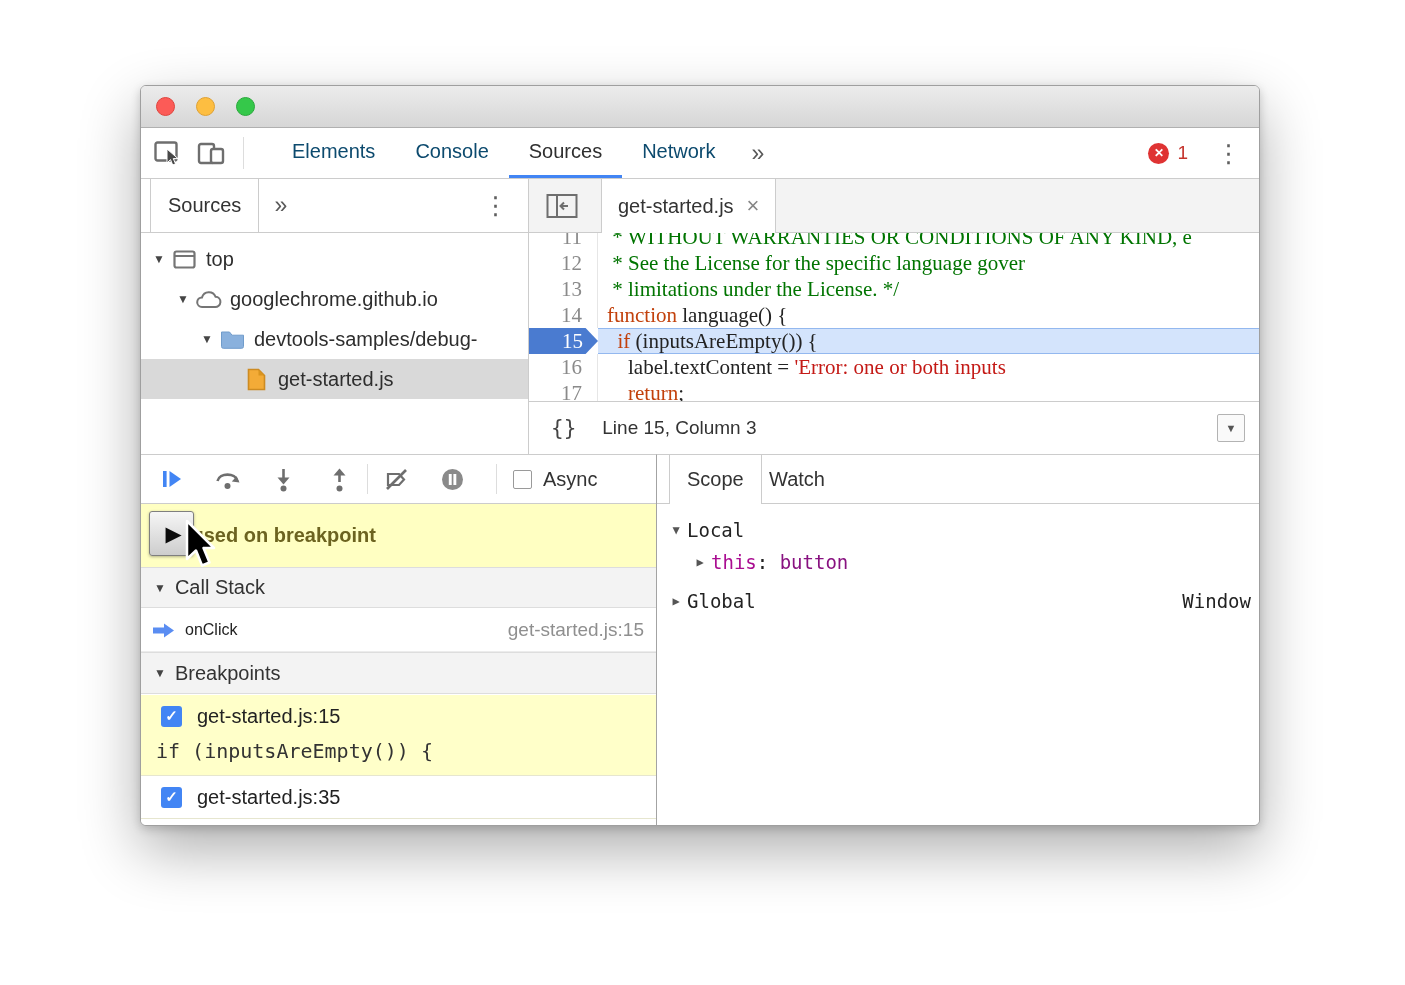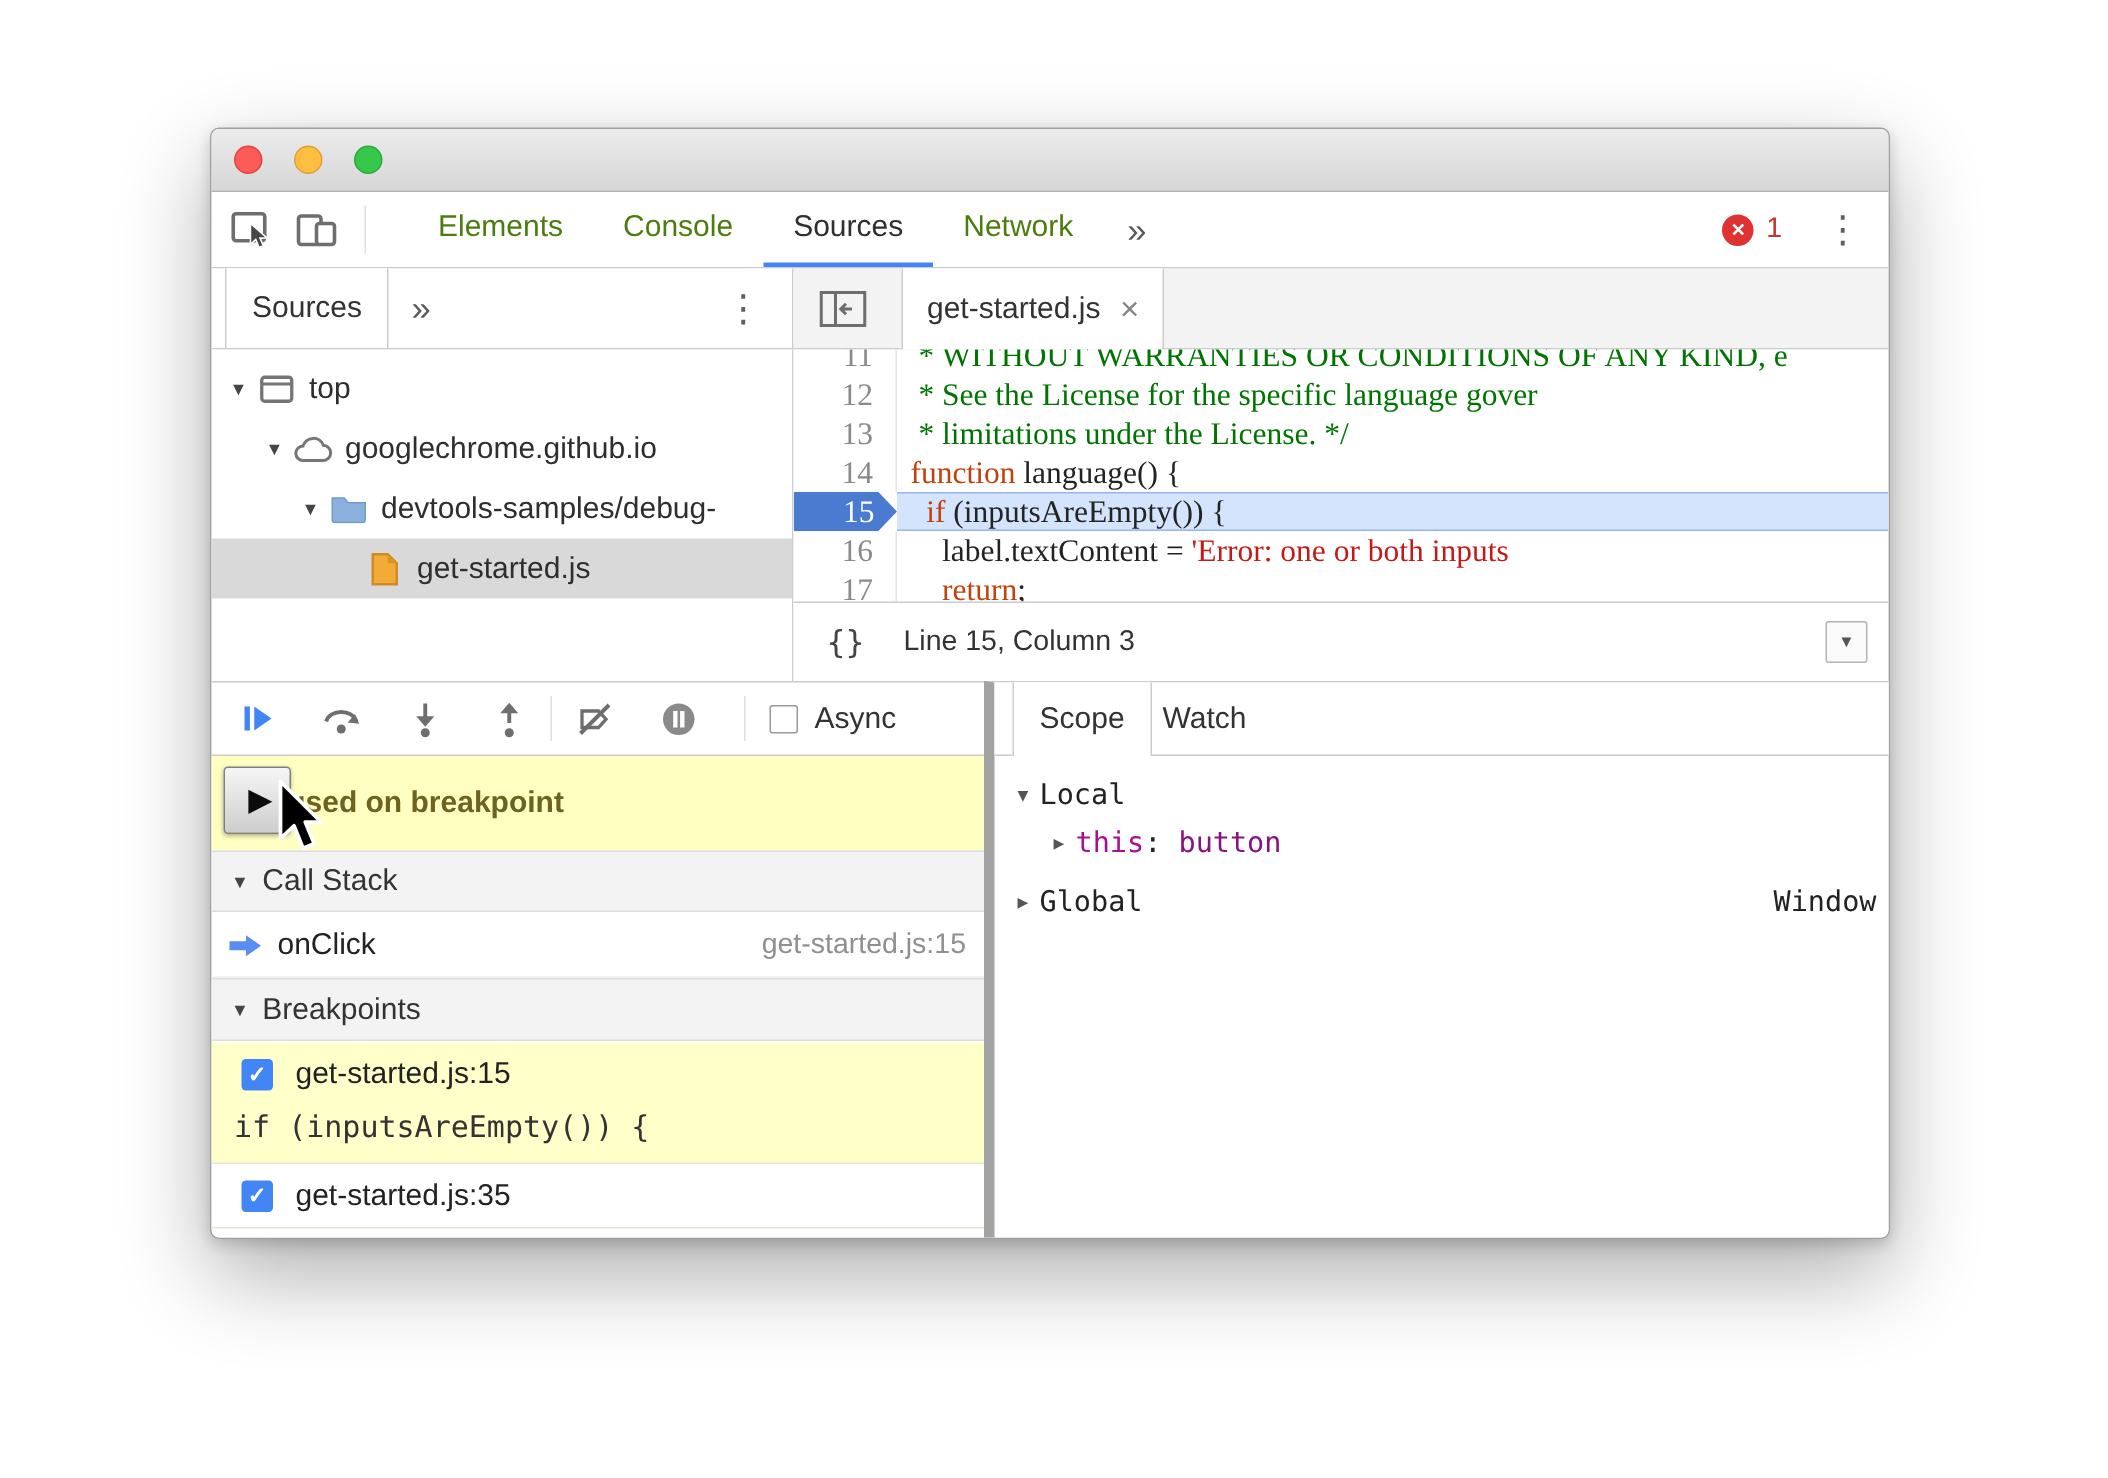--- a/index.html
+++ b/index.html
@@ -21,21 +21,21 @@
   .light.green{background:#35c84a;border:1px solid #2aa93c}
   .title{flex:1;text-align:center;font-size:21px;font-weight:600;color:#3a3a3a;
     white-space:nowrap;overflow:hidden;padding:0 20px 0 10px}
 
   
   .main-toolbar{position:absolute;top:42px;left:0;right:0;height:51px;background:#fff;
     border-bottom:1px solid #ccc;display:flex;align-items:center}
   .tb-btn{width:36px;height:36px;display:flex;align-items:center;justify-content:center;margin-left:8px;flex:none}
   .tb-sep{width:1px;height:32px;background:#ddd;margin:0 14px;flex:none}
   .main-tabs{display:flex;height:100%;margin-left:14px}
-  .main-tab{padding:0 20px;display:flex;align-items:center;font-size:20px;color:#4d7c0f;
+  .main-tab{padding:0 20px;display:flex;align-items:center;font-size:20px;color:#0c4a6e;
     border-bottom:3px solid transparent;white-space:nowrap}
   .main-tab.selected{color:#2f2f2f;border-bottom-color:#4285f4}
   .tab-overflow{font-size:23px;color:#5a5a5a;padding:0 16px}
   .error-badge{margin-left:auto;display:flex;align-items:center;gap:8px;flex:none}
   .err-circle{width:21px;height:21px;border-radius:50%;background:#df3333;color:#fff;
     display:flex;align-items:center;justify-content:center;font-size:12px;font-weight:bold}
   .err-count{font-size:19px;color:#c5342c}
   .kebab{font-size:25px;color:#5f5f5f;padding:0 18px 0 28px;flex:none}
 
   
@@ -102,35 +102,35 @@
 
   .section-header{position:absolute;left:0;right:0;height:41px;background:#f3f3f3;
     border-top:1px solid #ddd;border-bottom:1px solid #ddd;display:flex;align-items:center;font-size:20px;color:#333}
   .cs-header{top:112px}
   .bp-header{top:197px;height:42px}
   .sec-triangle{font-size:12px;color:#444;margin:0 9px 0 13px}
 
   #cs-frames{position:absolute;top:154px;left:0;right:0}
   .cs-frame{height:43px;border-bottom:1px solid #ececec;display:flex;align-items:center}
   .frame-arrow{margin-left:10px;flex:none;display:flex}
-  .frame-name{margin-left:9px;font-size:20px;color:#222}
+  .frame-name{margin-left:9px;font-size:16px;color:#222}
   .frame-loc{margin-left:auto;margin-right:12px;font-size:19px;color:#8f8f8f}
 
   #bp-list{position:absolute;top:240px;left:0;right:0;bottom:0;overflow:hidden}
   .bp-entry{background:#fff;border-bottom:1px solid #e6e6cf}
   .bp-entry.active{background:#ffffc9}
   .bp-title{display:flex;align-items:center;height:42px}
   .bp-check{width:21px;height:21px;border-radius:3px;background:#4285f4;color:#fff;margin-left:20px;flex:none;
     display:flex;align-items:center;justify-content:center;font-size:15px;font-weight:bold}
   .bp-label{margin-left:15px;font-size:20px;color:#222}
   .bp-code{font-family:"DejaVu Sans Mono",monospace;font-size:20px;color:#333;padding:2px 0 12px 15px;white-space:pre}
 
   
   .bottom-right{position:absolute;top:368px;left:515px;width:605px;height:373px;background:#fff;
-    border-top:1px solid #ccc;border-left:7px solid #a3a3a3}
+    border-top:1px solid #ccc;border-left:1px solid #a3a3a3}
   .scope-tabbar{position:absolute;top:0;left:0;right:0;height:49px;background:#fff;border-bottom:1px solid #ccc}
   .scope-tab{position:absolute;left:12px;top:0;height:49px;display:flex;align-items:center;padding:0 17px;
     border-left:1px solid #ccc;border-right:1px solid #ccc;background:#fff;font-size:20px;color:#333}
   .watch-tab{position:absolute;left:112px;top:0;height:49px;display:flex;align-items:center;font-size:20px;color:#333}
   #scope-entries{position:absolute;top:49px;left:0;right:0;bottom:0}
   .scope-row{position:absolute;left:0;right:0;height:30px;display:flex;align-items:center;
     font-family:"DejaVu Sans Mono",monospace;font-size:19px;color:#222;white-space:pre}
   .scope-tri{width:22px;text-align:center;font-size:12px;color:#555;flex:none}
   .c-plain{color:#222}.c-keyword{color:#aa0d91}.c-node{color:#881280}
   .scope-value-right{margin-left:auto;margin-right:10px}

